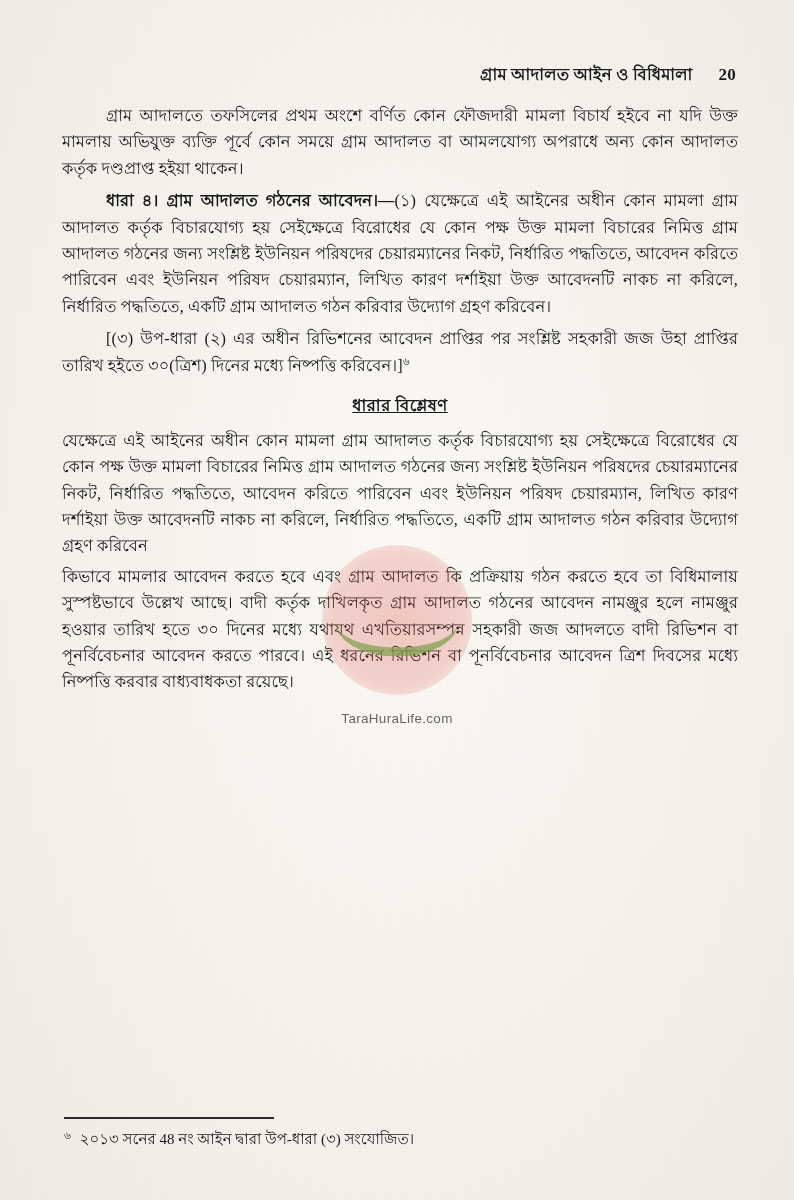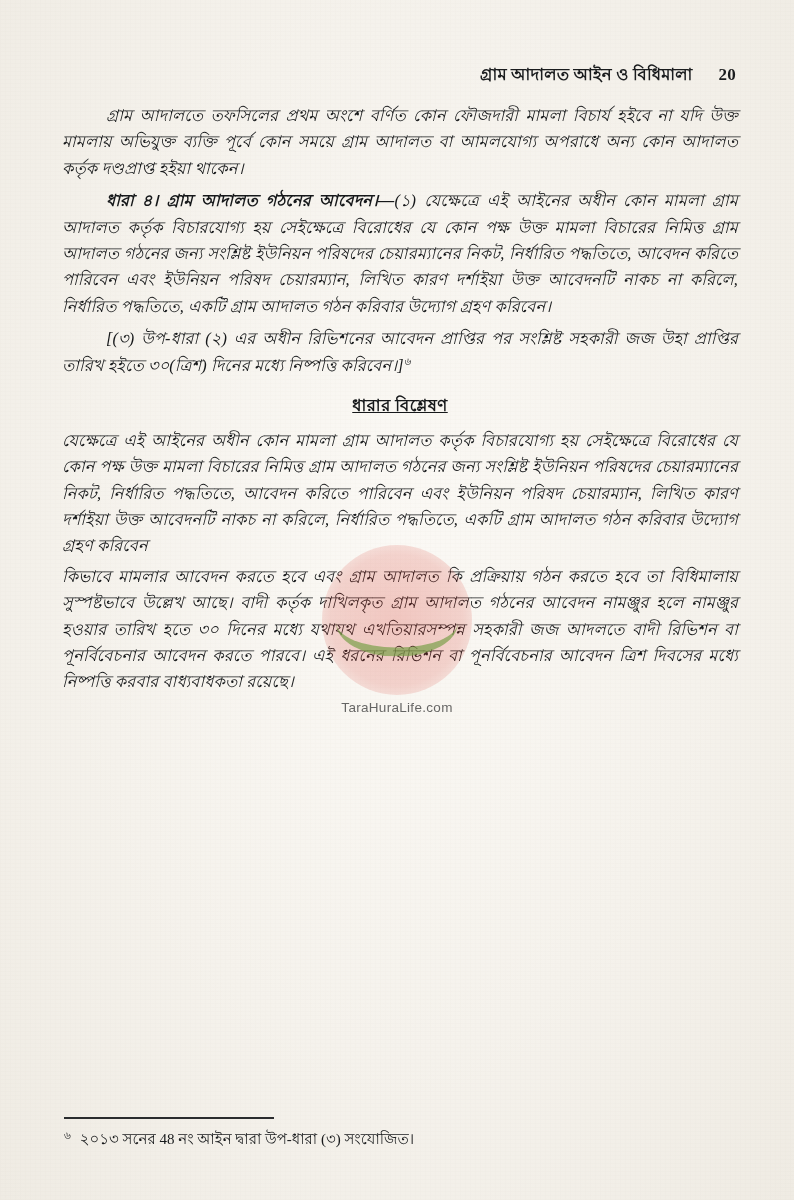--- a/index.html
+++ b/index.html
@@ -61,21 +61,21 @@
 
   p {
     margin: 0 0 0 0;
     font-size: 16.3px;
     line-height: 1.62;
     text-align: justify;
     text-justify: inter-word;
     letter-spacing: .1px;
   }
 
-  .para { margin-bottom: 2px; font-style: italic; }
+  .para { margin-bottom: 2px; }
   .indent { text-indent: 44px; }
   .gap-top { margin-top: 6px; }
   .gap-small { margin-top: 4px; }
 
   .section-head { font-weight: bold; }
 
   .sup {
     font-size: 10.5px;
     vertical-align: super;
     line-height: 0;
@@ -154,21 +154,21 @@
     position: absolute;
     left: 50%;
     top: 60%;
     transform: translate(-50%, -50%);
     width: 122px;
     height: 34px;
     border-bottom: 9px solid rgba(122,160,74,0.70);
     border-radius: 0 0 60px 60px / 0 0 34px 34px;
   }
   .wm-site {
-    margin-top: 5px;
+    margin-top: 16px;
     font-size: 13.5px;
     color: rgba(60,60,60,0.78);
     font-family: "Liberation Sans", sans-serif;
     letter-spacing: .3px;
   }
 </style>
 </head>
 <body>
 
 <div class="page">

